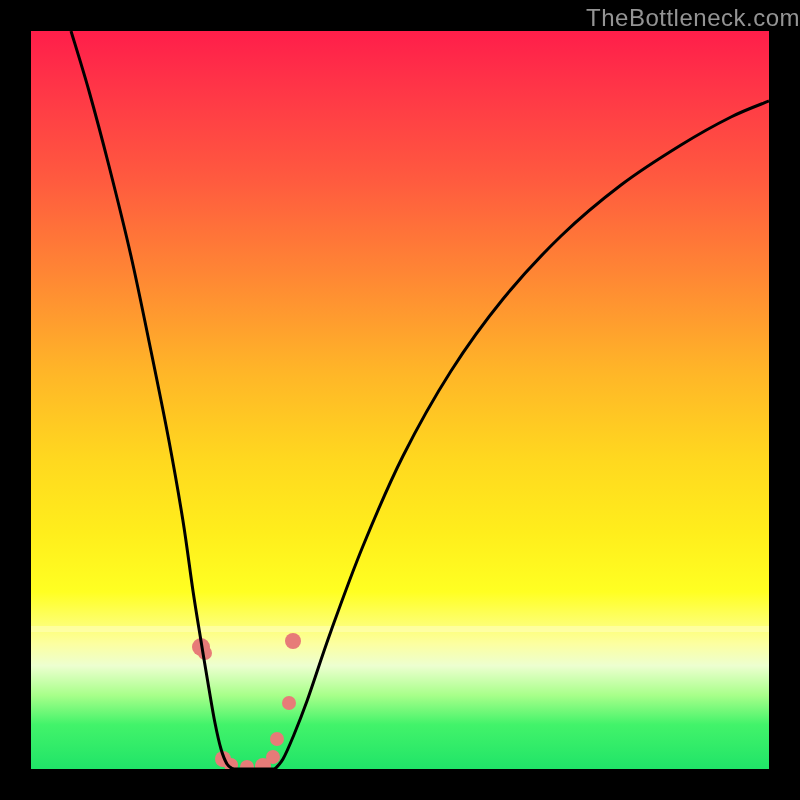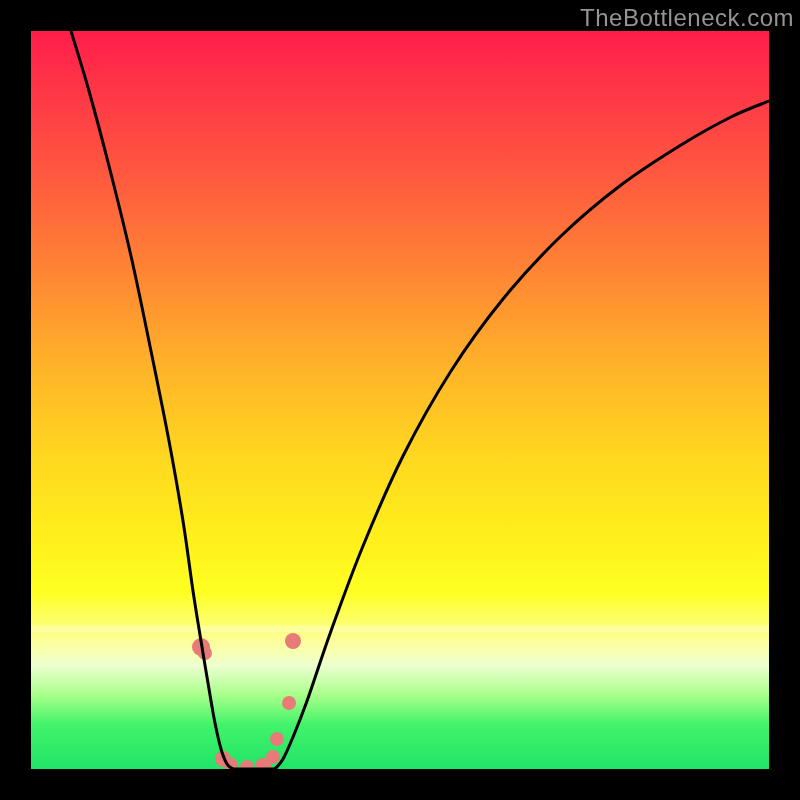--- a/index.html
+++ b/index.html
@@ -41,21 +41,21 @@
     position: absolute;
     left: 0;
     right: 0;
     height: 6px;
     background: #ffffc0;
     opacity: 0.55;
   }
   .watermark {
     position: absolute;
     top: 4px;
-    right:6px;
+    right:0;
     font-family: Arial, Helvetica, sans-serif;
     font-size: 24px;
     font-weight: 500;
     color: #949494;
     letter-spacing: 0.5px;
     user-select: none;
   }
   svg.curve {
     position: absolute;
     inset: 0;

